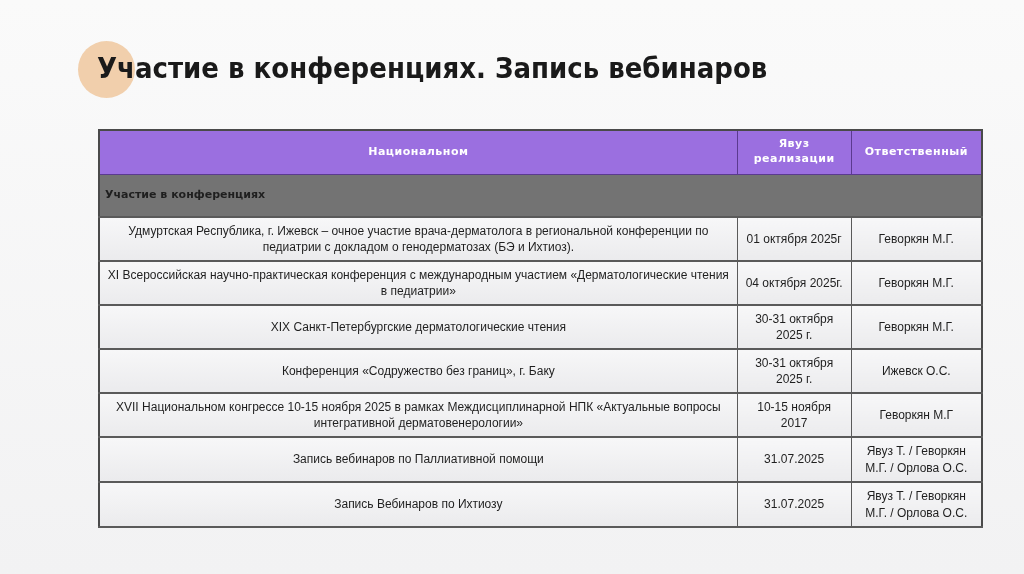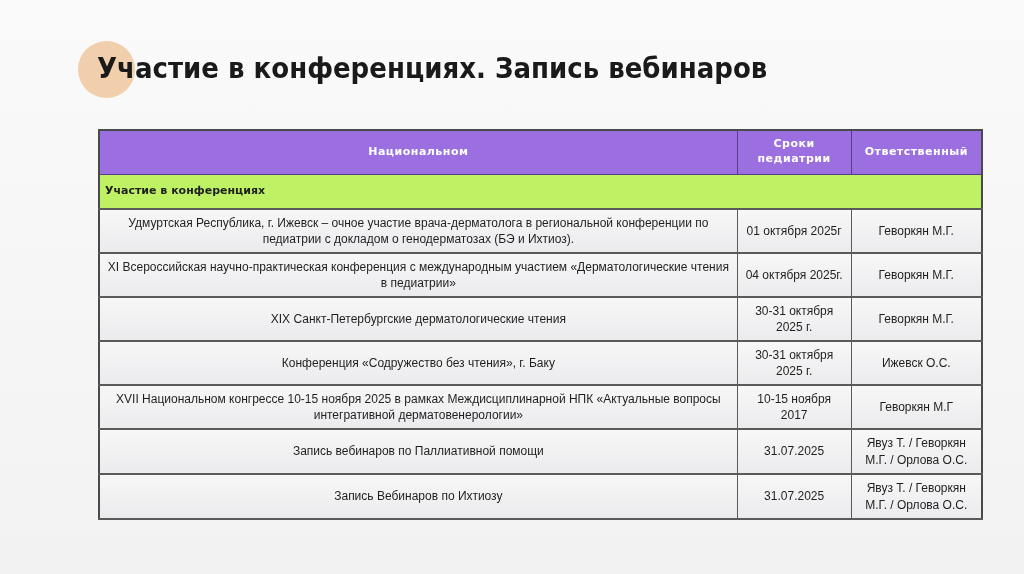--- a/index.html
+++ b/index.html
@@ -30,23 +30,23 @@
       font-size: 12px; color: #1f1f1f;
       text-align: center; vertical-align: middle;
       line-height: 1.35;
     }
     th {
       background: #9b6fe0; color: #ffffff; font-weight: bold;
       font-family: "DejaVu Sans", sans-serif; font-size: 11px;
       letter-spacing: 0.5px; height: 44px; border-color: #5b3a8f;
     }
     td.section {
-      background: #bef264; text-align: left; font-weight: bold;
+      background: #737373; text-align: left; font-weight: bold;
       font-family: "DejaVu Sans", sans-serif; font-size: 11px;
-      padding-left: 5px; height: 35px; border-bottom: 2px solid #5a5a5a;
+      padding-left: 5px; height: 43px; border-bottom: 2px solid #5a5a5a;
     }
     tr.row td {
       background: linear-gradient(180deg, #f7f7f8 0%, #ebebed 100%);
       height: 44px; padding: 2px 6px;
       border-bottom: 2px solid #5a5a5a;
     }
     tr.row.tall td { height: 45px; }
     td.c-goal { width: 640px; }
     td.c-date { width: 114px; margin-left: 16px; }
     td.c-resp { width: 131px; }
@@ -55,21 +55,21 @@
 <body>
 
 <div class="slide">
   <div class="title-circle"></div>
   <div class="title">Участие в конференциях. Запись вебинаров</div>
 
   <table>
     <thead>
       <tr>
         <th class="c-goal">Национальном</th>
-        <th class="c-date">Сроки педиатрии</th>
+        <th class="c-date">Явуз реализации</th>
         <th class="c-resp">Ответственный</th>
       </tr>
     </thead>
     <tbody>
       <tr>
         <td colspan="3" class="section">Участие в конференциях</td>
       </tr>
       <tr class="row">
         <td class="c-goal">Удмуртская Республика, г. Ижевск – очное участие врача-дерматолога в региональной конференции по педиатрии с докладом о генодерматозах (БЭ и Ихтиоз).</td>
         <td class="c-date">01 октября 2025г</td>
@@ -79,21 +79,21 @@
         <td class="c-goal">XI Всероссийская научно-практическая конференция с международным участием «Дерматологические чтения в педиатрии»</td>
         <td class="c-date">04 октября 2025г.</td>
         <td class="c-resp">Геворкян М.Г.</td>
       </tr>
       <tr class="row">
         <td class="c-goal">XIX Санкт-Петербургские дерматологические чтения</td>
         <td class="c-date">30-31 октября 2025 г.</td>
         <td class="c-resp">Геворкян М.Г.</td>
       </tr>
       <tr class="row">
-        <td class="c-goal">Конференция «Содружество без чтения», г. Баку</td>
+        <td class="c-goal">Конференция «Содружество без границ», г. Баку</td>
         <td class="c-date">30-31 октября 2025 г.</td>
         <td class="c-resp">Ижевск О.С.</td>
       </tr>
       <tr class="row">
         <td class="c-goal">XVII Национальном конгрессе 10-15 ноября 2025 в рамках Междисциплинарной НПК «Актуальные вопросы интегративной дерматовенерологии»</td>
         <td class="c-date">10-15 ноября 2017</td>
         <td class="c-resp">Геворкян М.Г</td>
       </tr>
       <tr class="row tall">
         <td class="c-goal">Запись вебинаров по Паллиативной помощи</td>

